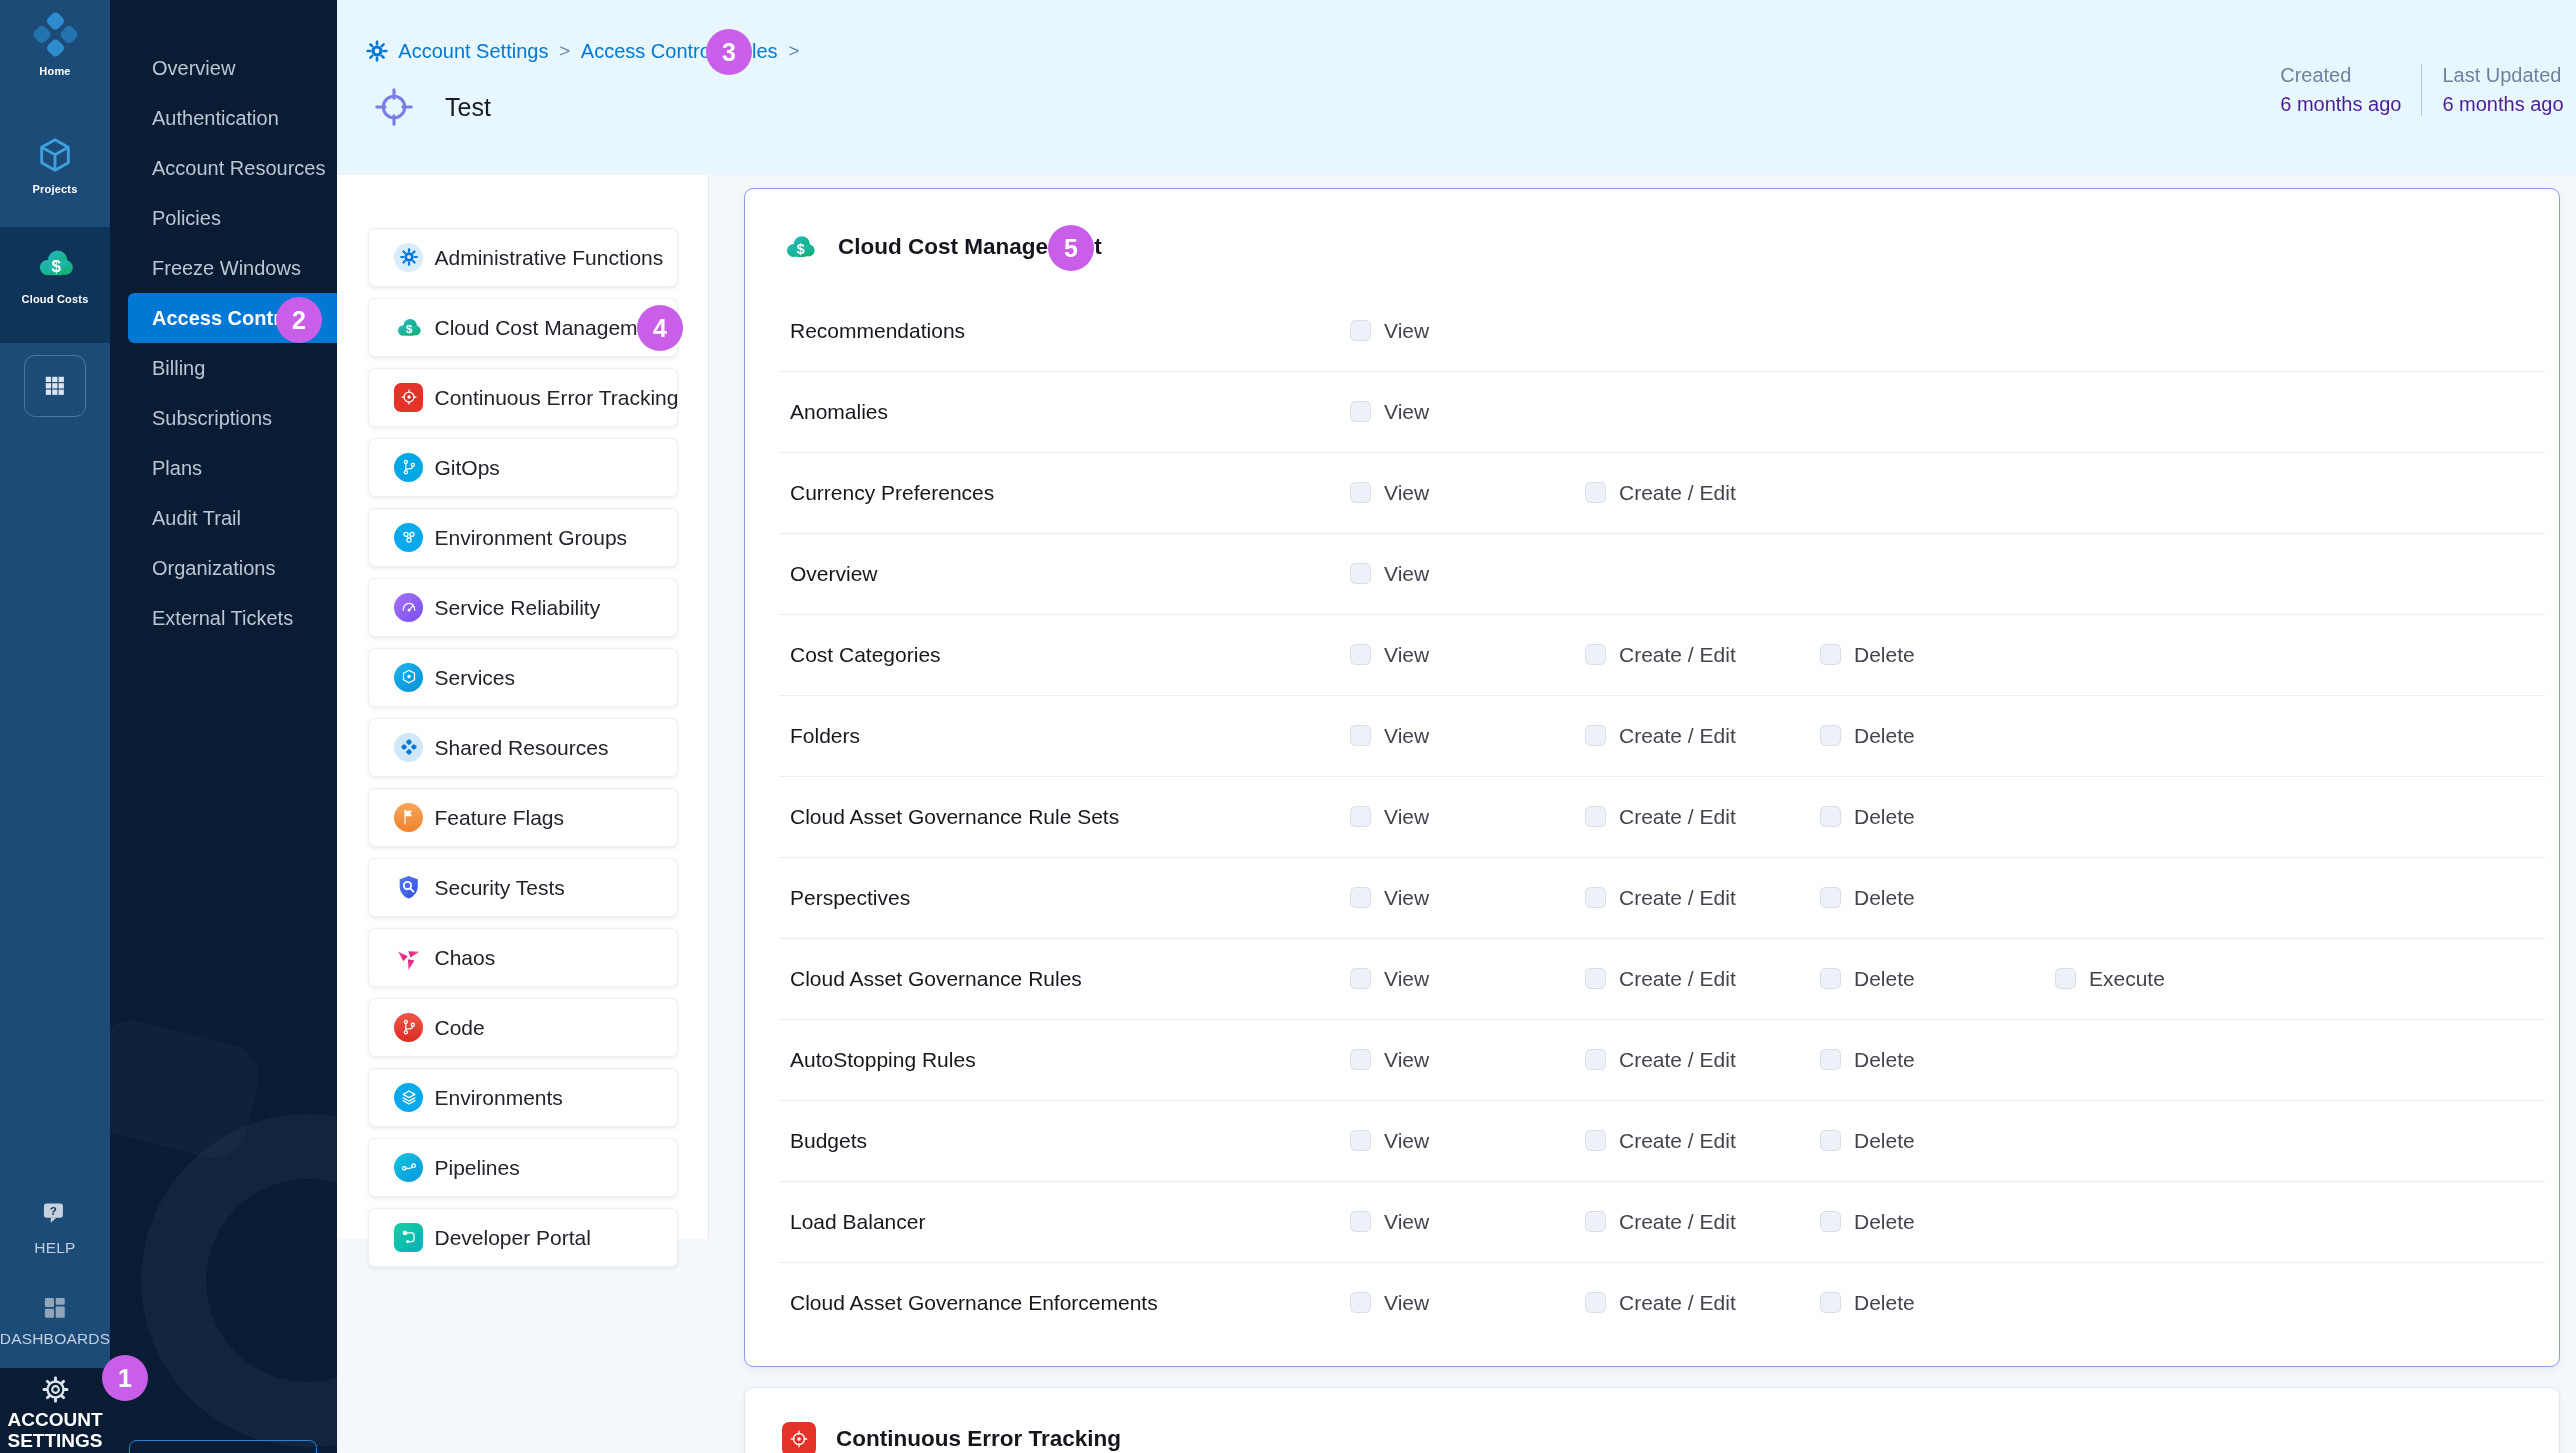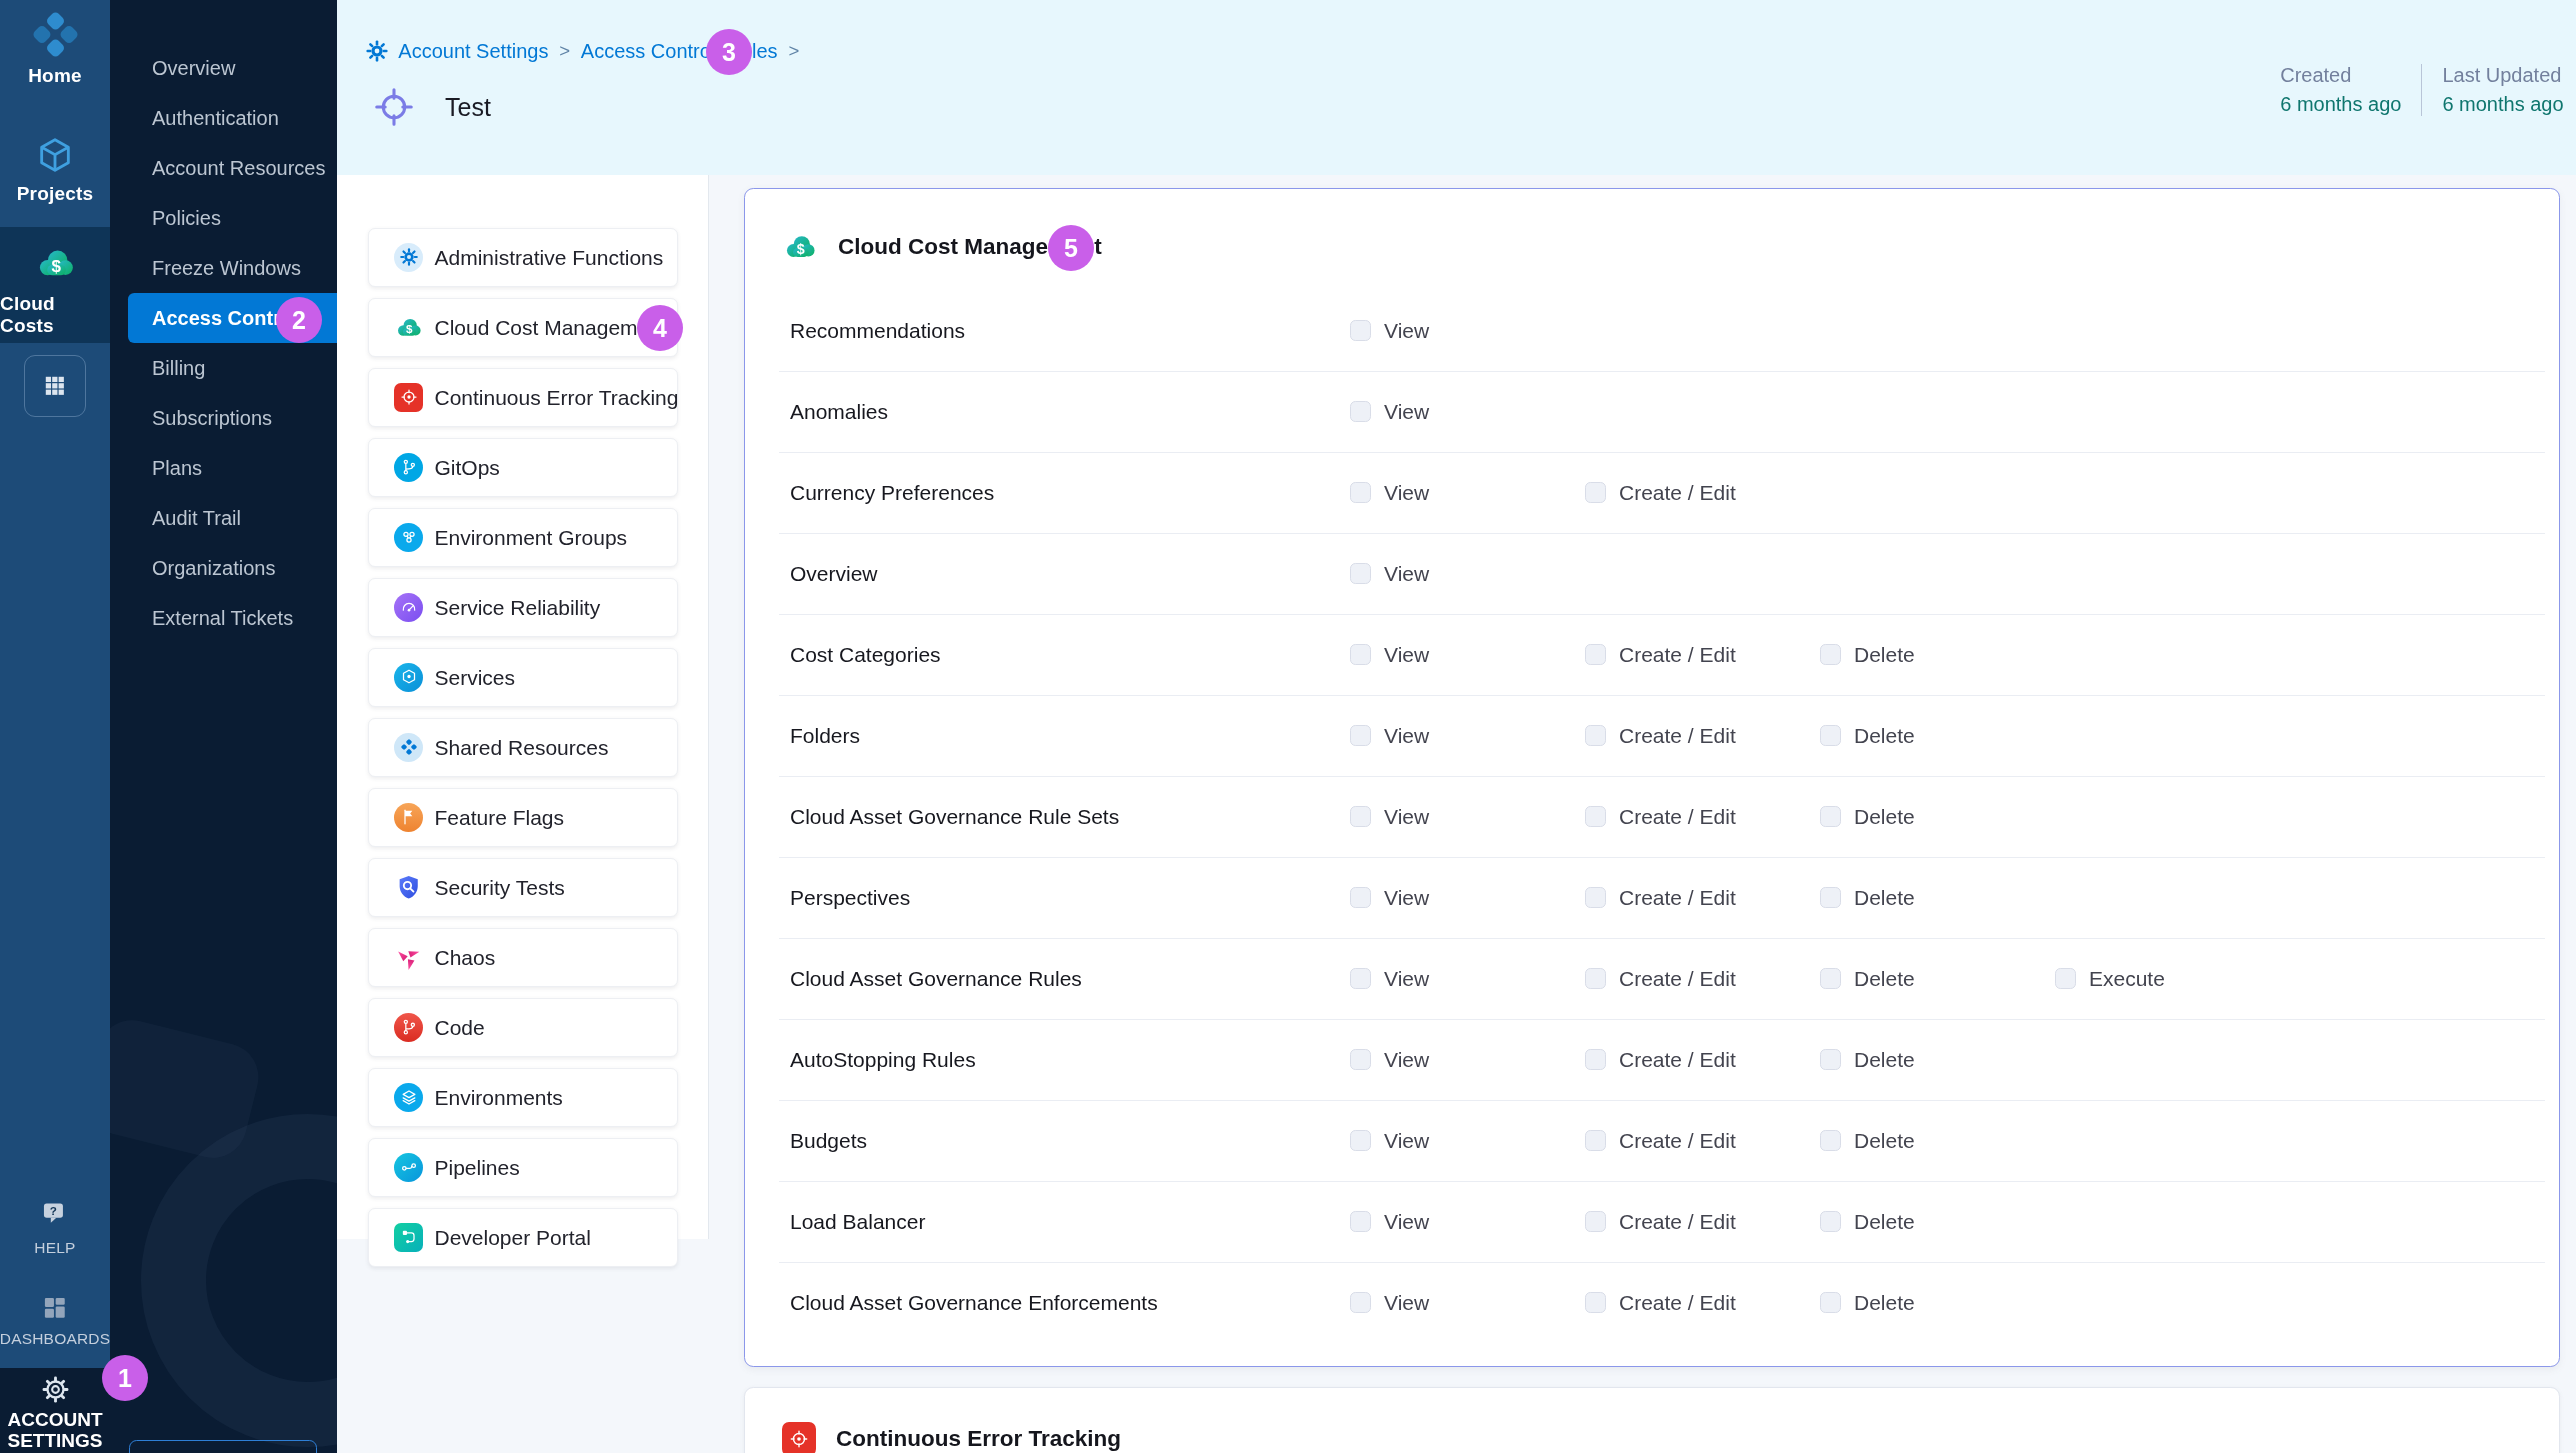--- a/index.html
+++ b/index.html
@@ -4,21 +4,21 @@
 <style>
   * { margin:0; padding:0; box-sizing:border-box; }
   html,body { width:2576px; height:1454px; overflow:hidden; background:#f4f7fb;
     font-family:"Liberation Sans","DejaVu Sans",sans-serif; }
   #app { position:relative; width:2576px; height:1454px; overflow:hidden; }
   [data-interactable="true"] { cursor:pointer; }
 
   
   .rail { position:absolute; left:0; top:0; width:110px; height:1454px; background:#1d4b78; overflow:hidden; z-index:10; }
   .rail-item { position:absolute; left:0; width:110px; display:flex; flex-direction:column; align-items:center; gap:7.7px; color:#fff; }
-  .rail-label { font-size:19px; font-weight:700; color:#fff; letter-spacing:0.2px; }
+  .rail-label { font-size:11px; font-weight:700; color:#fff; letter-spacing:0.2px; }
   .rail-label.dim { color:#c4cfdd; font-weight:400; font-size:15.5px; }
   .rail-sel { position:absolute; left:0; top:227px; width:110px; height:116px; background:#0e3457; }
   .rail-icon svg { display:block; }
   .module-picker { position:absolute; left:24px; top:355px; width:62px; height:62px; border:1.5px solid rgba(160,190,220,.38);
     border-radius:11px; display:flex; align-items:center; justify-content:center; }
   .acct-block { position:absolute; left:0; top:1368px; width:110px; height:86px; background:#0a1c33;
     display:flex; flex-direction:column; align-items:center; gap:4.6px; padding-top:6.2px; }
   .acct-line { font-size:19px; font-weight:700; color:#fff; line-height:19.4px; }
 
   
@@ -39,21 +39,21 @@
   .crumb-link { color:#0278d5; }
   .crumb-sep { color:#5f83a6; font-size:18.6px; padding:0 1.5px; }
   .crumb-gear { width:24px; height:24px; }
   .title-row { position:absolute; left:34px; top:84px; display:flex; align-items:center; gap:28px; }
   .title-icon { width:46px; height:46px; }
   .page-title { font-size:25px; color:#1a1b24; font-weight:500; }
   .meta { position:absolute; right:12.4px; top:64px; display:flex; align-items:flex-start; }
   .meta-col { display:flex; flex-direction:column; gap:6.2px; }
   .meta-col.second { border-left:0.8px solid #b9c5d8; margin-left:20px; padding-left:20px; }
   .meta-label { font-size:20px; color:#73809d; }
-  .meta-value { font-size:20px; color:#0f766e;text-align:center; }
+  .meta-value { font-size:20px; color:#4c1d95;text-align:center; }
 
   
   .mainbg { position:absolute; left:337px; top:175px; width:2239px; height:1279px; background:#f4f7fb; }
 
   
   .modpanel { position:absolute; left:337px; top:175px; width:372px; height:1064px; background:#fff;
     border-right:0.8px solid #e3e8ee; z-index:2; }
   .modlist { padding-top:53px; }
   .mod-card { width:310px; height:59px; margin:0 auto 11px auto; background:#fff; border:0.8px solid #edeff3;
     border-radius:7px; box-shadow:0 1.5px 3.9px rgba(96,97,112,.10); display:flex; align-items:center;

